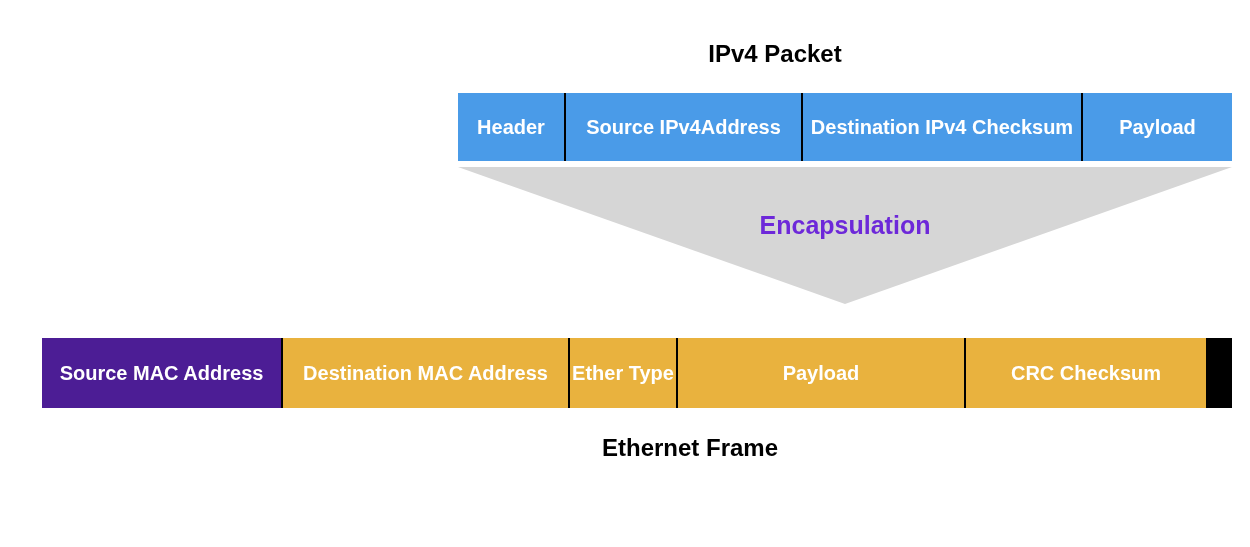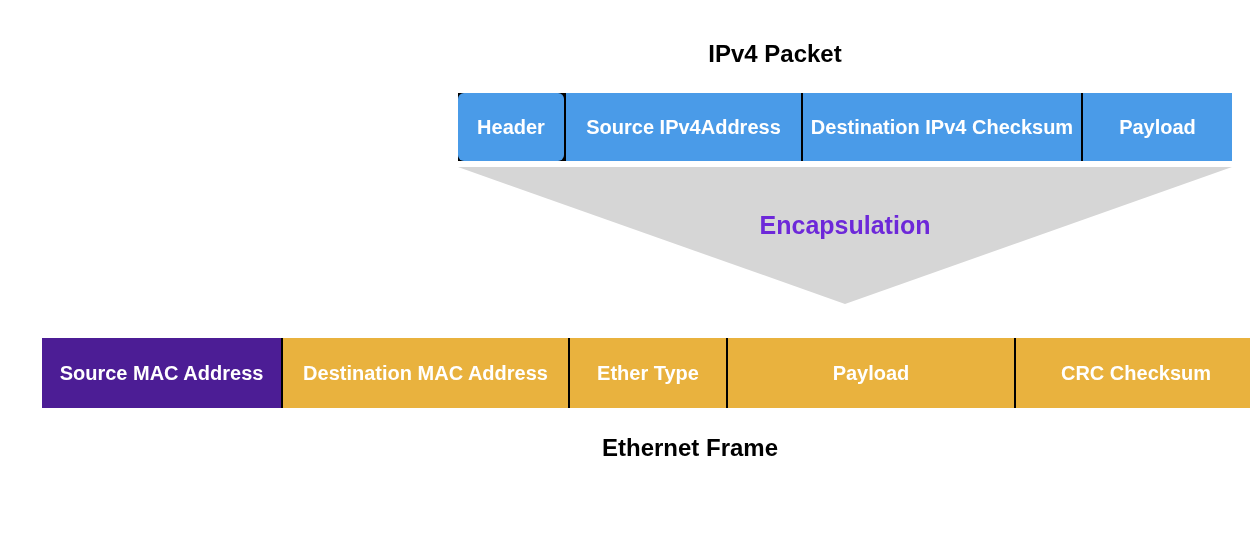--- a/index.html
+++ b/index.html
@@ -81,33 +81,33 @@
   }
 </style>
 </head>
 <body>
 
 <div class="canvas">
 
   <div class="diagram-title title-ipv4">IPv4 Packet</div>
 
   <div class="bar bar-ipv4">
-    <div class="segment" style="width: 106px; background-color: rgb(74, 155, 232); border-radius: 6px;">Header</div>
+    <div class="segment" style="width: 106px; background-color: rgb(74, 155, 232);">Header</div>
     <div class="segment" style="width: 235px; background-color: rgb(74, 155, 232);">Source IPv4Address</div>
     <div class="segment" style="width: 278px; background-color: rgb(74, 155, 232);">Destination IPv4 Checksum</div>
     <div class="segment" style="width: 149px; background-color: rgb(74, 155, 232);">Payload</div>
   </div>
 
   <div class="arrow" style="background-color: rgb(214, 214, 214);"></div>
 
   <div class="encapsulation-label">Encapsulation</div>
 
   <div class="bar bar-ethernet">
     <div class="segment" style="width: 239px; background-color: #4c1d95;">Source MAC Address</div>
     <div class="segment" style="width: 285px; background-color: rgb(233, 178, 62);">Destination MAC Address</div>
-    <div class="segment" style="width: 156px; background-color: rgb(233, 178, 62);">Ether Type</div>
+    <div class="segment" style="width: 106px; background-color: rgb(233, 178, 62);">Ether Type</div>
     <div class="segment" style="width: 286px; background-color: rgb(233, 178, 62);">Payload</div>
     <div class="segment" style="width: 240px; background-color: rgb(233, 178, 62);">CRC Checksum</div>
   </div>
 
   <div class="diagram-title title-ethernet">Ethernet Frame</div>
 
 </div>
 
 </body></html>

